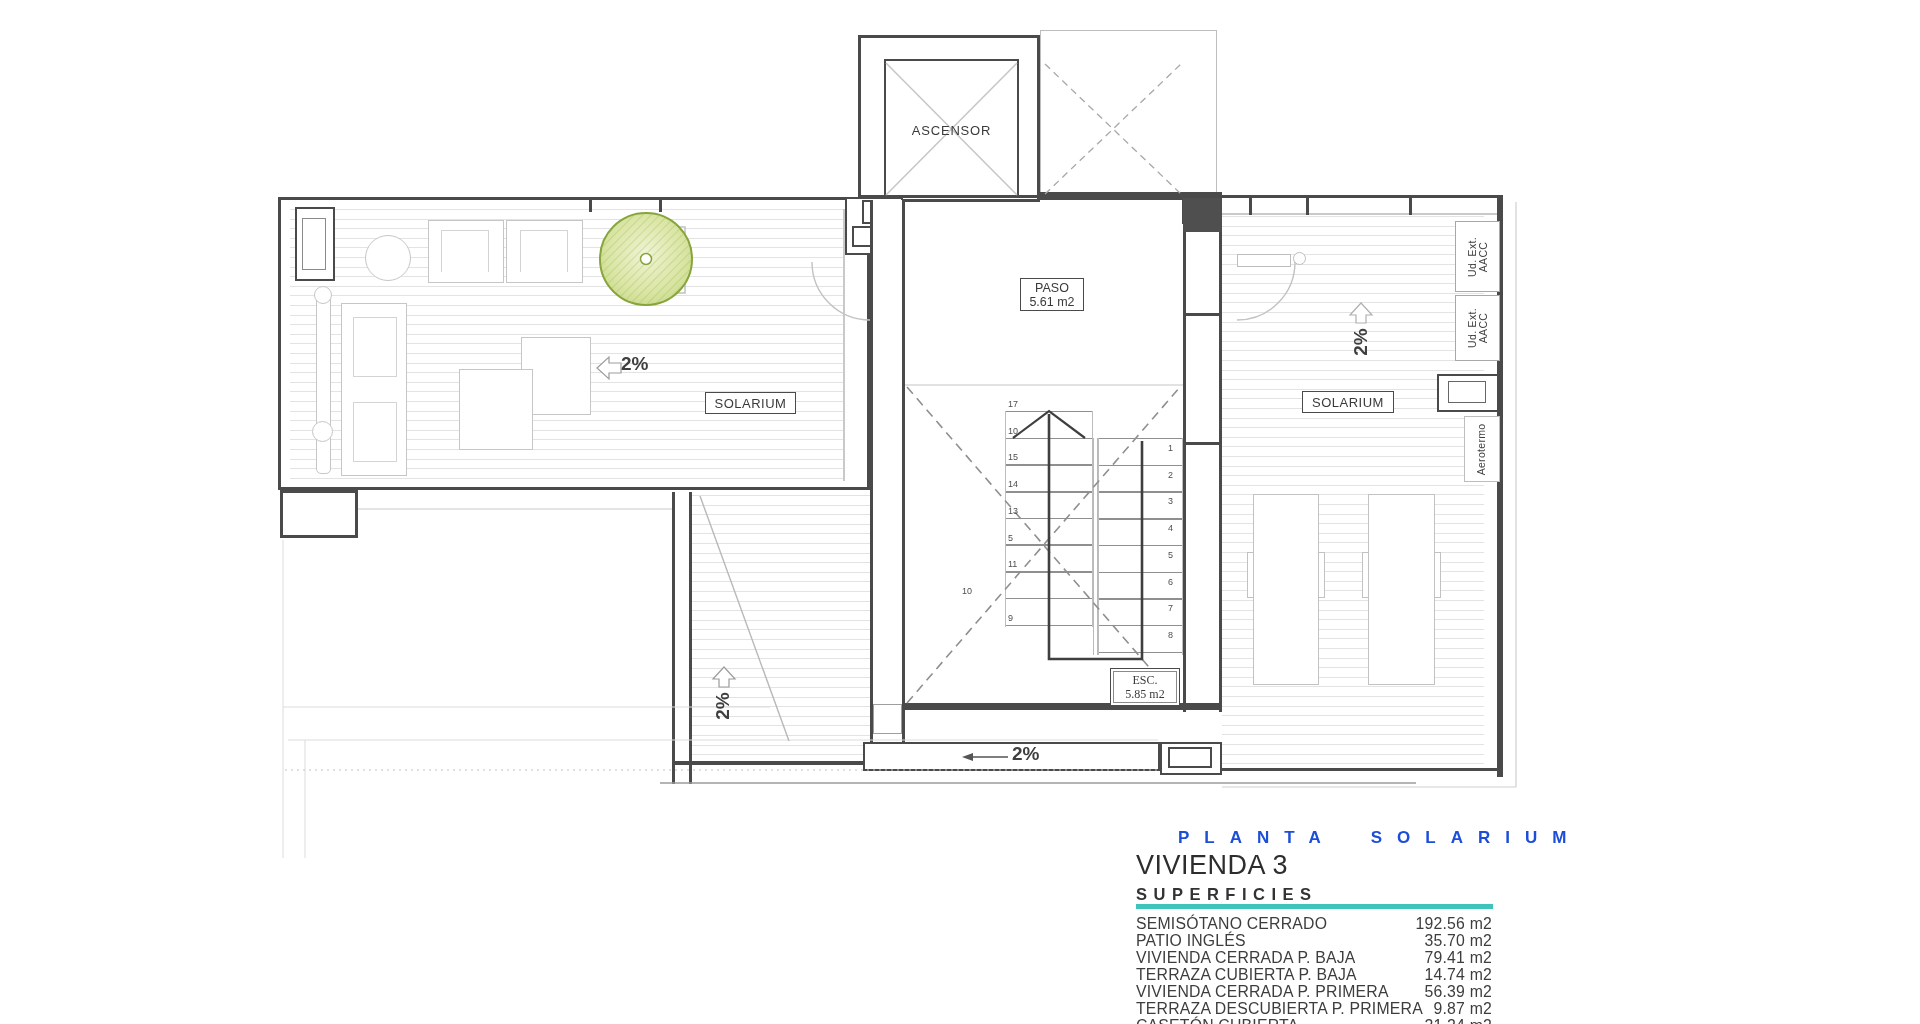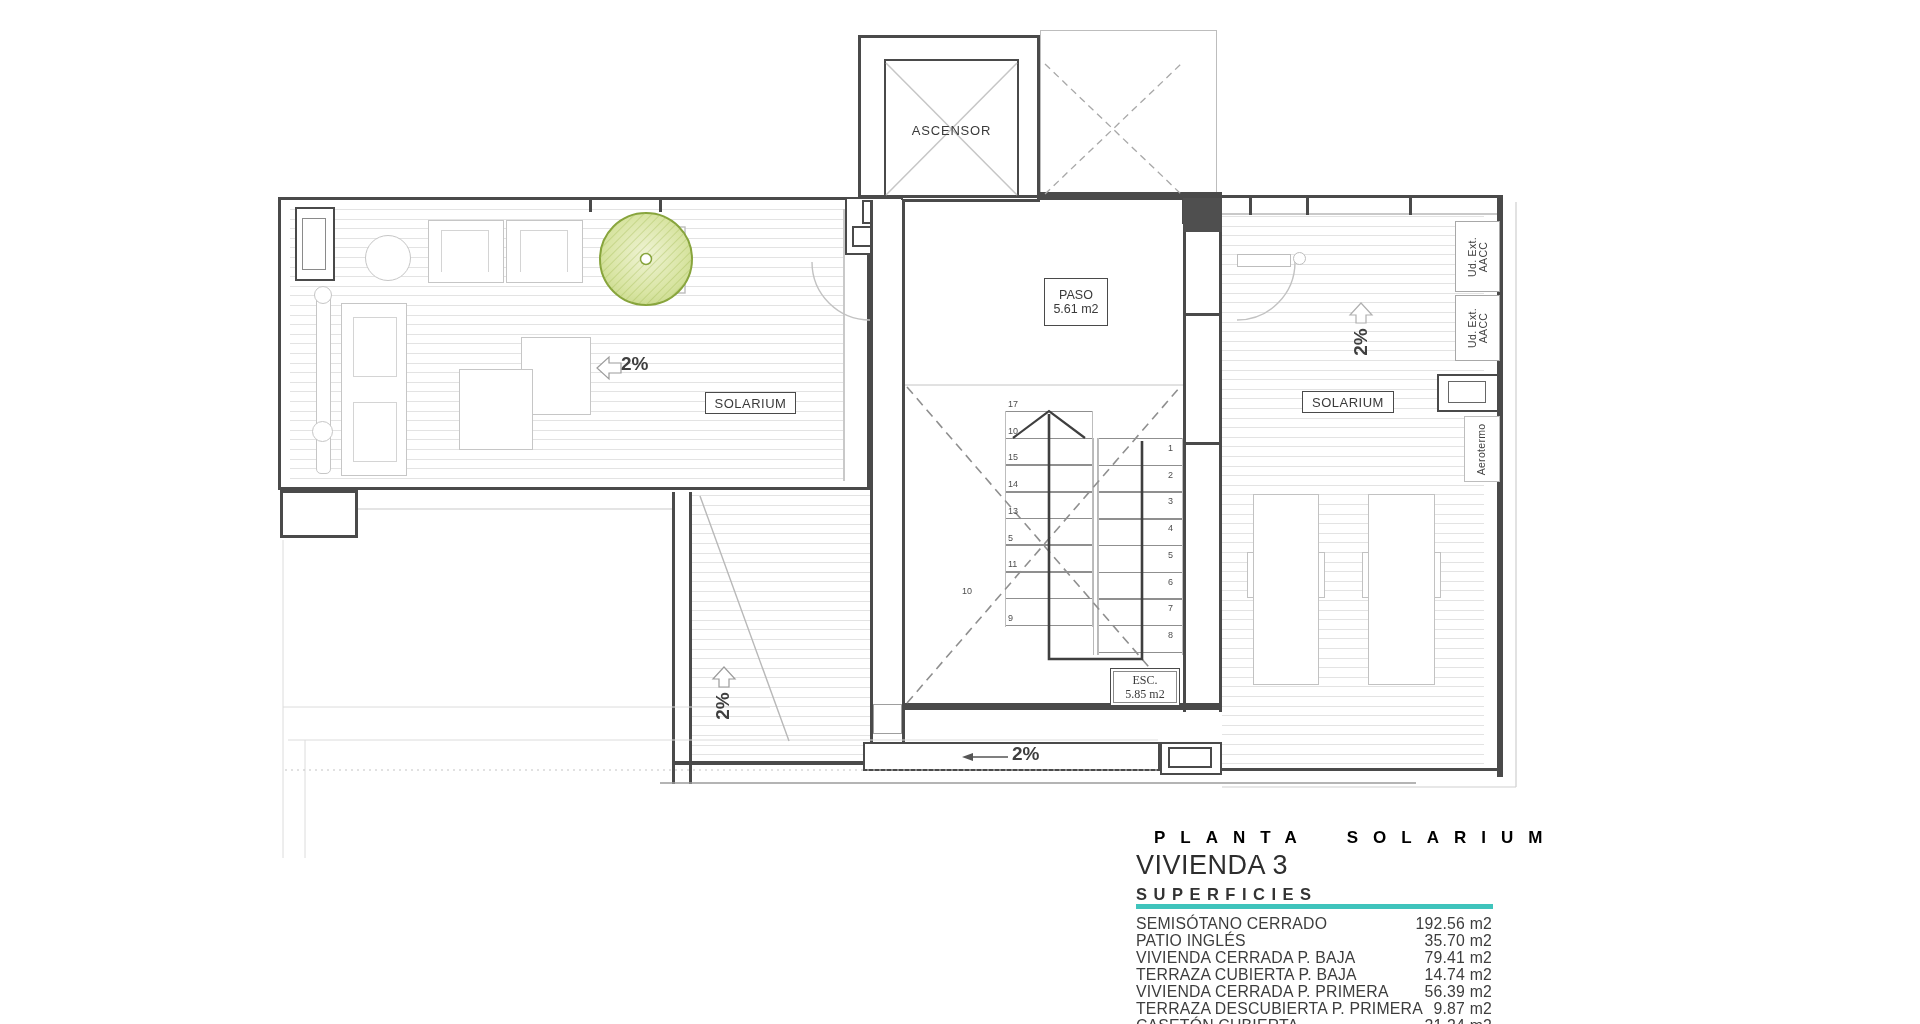--- a/index.html
+++ b/index.html
@@ -111,21 +111,21 @@
       <span class="stair-num" style="left: 1168px; top: 444px;">1</span>
       <span class="stair-num" style="left: 1168px; top: 470.7px;">2</span>
       <span class="stair-num" style="left: 1168px; top: 497.4px;">3</span>
       <span class="stair-num" style="left: 1168px; top: 524.1px;">4</span>
       <span class="stair-num" style="left: 1168px; top: 550.8px;">5</span>
       <span class="stair-num" style="left: 1168px; top: 577.5px;">6</span>
       <span class="stair-num" style="left: 1168px; top: 604.2px;">7</span>
       <span class="stair-num" style="left: 1168px; top: 630.9px;">8</span>
     </div>
 
-  <div class="lbl-box" style="left:1020px;top:278px;width:64px;height:48px;font-size:12.5px;line-height:14px;margin-left:24px;">
+  <div class="lbl-box" style="left:1020px;top:278px;width:64px;height:33px;font-size:12.5px;line-height:14px;">
     <span>PASO</span>
     <span>5.61 m2</span>
   </div>
   <div class="lbl-box" style="left:1110px;top:668px;width:70px;height:38px;font-size:12px;line-height:14px;font-family:Liberation Serif, serif;">
     <div class="inner2"></div>
     <span>ESC.</span>
     <span>5.85 m2</span>
   </div>
 
   <div class="deck" style="left:1222px;top:216px;width:262px;height:552px;"></div>
@@ -234,21 +234,21 @@
     <polygon points="1361,303 1372,315 1366,315 1366,323 1356,323 1356,315 1350,315" fill="#ffffff" stroke="#b0b0b0" stroke-width="1.2"></polygon>
     <polygon points="724,667 735,679 729,679 729,687 719,687 719,679 713,679" fill="#ffffff" stroke="#9c9c9c" stroke-width="1.2"></polygon>
 
     <g>
       <line x1="972" y1="757" x2="1008" y2="757" stroke="#555555" stroke-width="1.6"></line>
       <polygon points="962,757 973,753 973,761" fill="#555555"></polygon>
     </g>
   </svg>
 
   <div class="tb">
-    <div class="plan-title" style="color: #000000;">PLANTA SOLARIUM</div>
+    <div class="plan-title" style="color: #1d4ed8; margin-left: 24px;">PLANTA SOLARIUM</div>
     <div class="unit-title">VIVIENDA 3</div>
     <div class="table-title">SUPERFICIES</div>
     <div class="bar" style="background: rgb(63, 196, 188);"></div>
     <div class="rows">
       <div class="row">
         <span>SEMISÓTANO CERRADO</span>
         <span>192.56 m2</span>
       </div>
       <div class="row">
         <span>PATIO INGLÉS</span>

